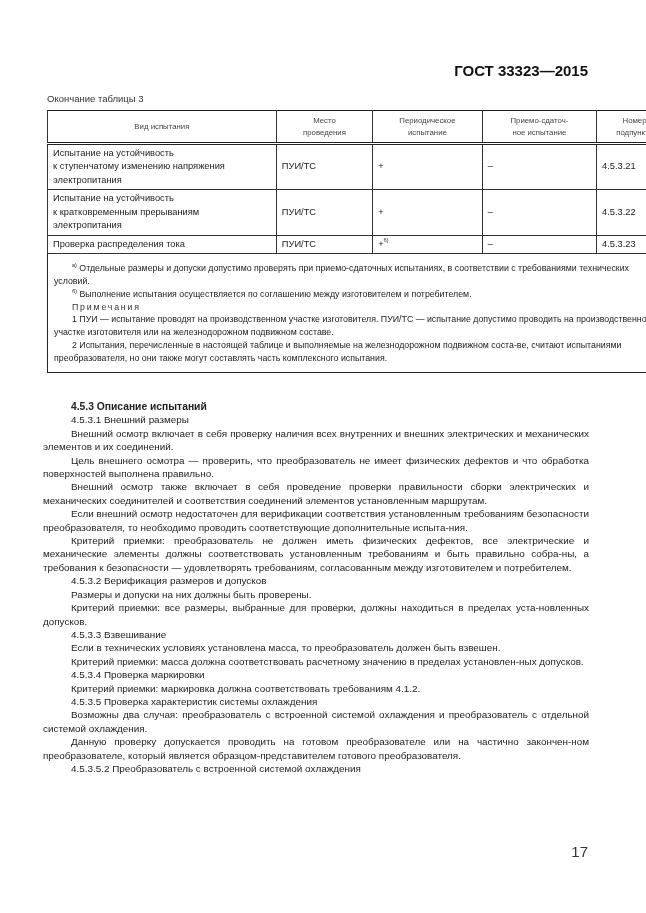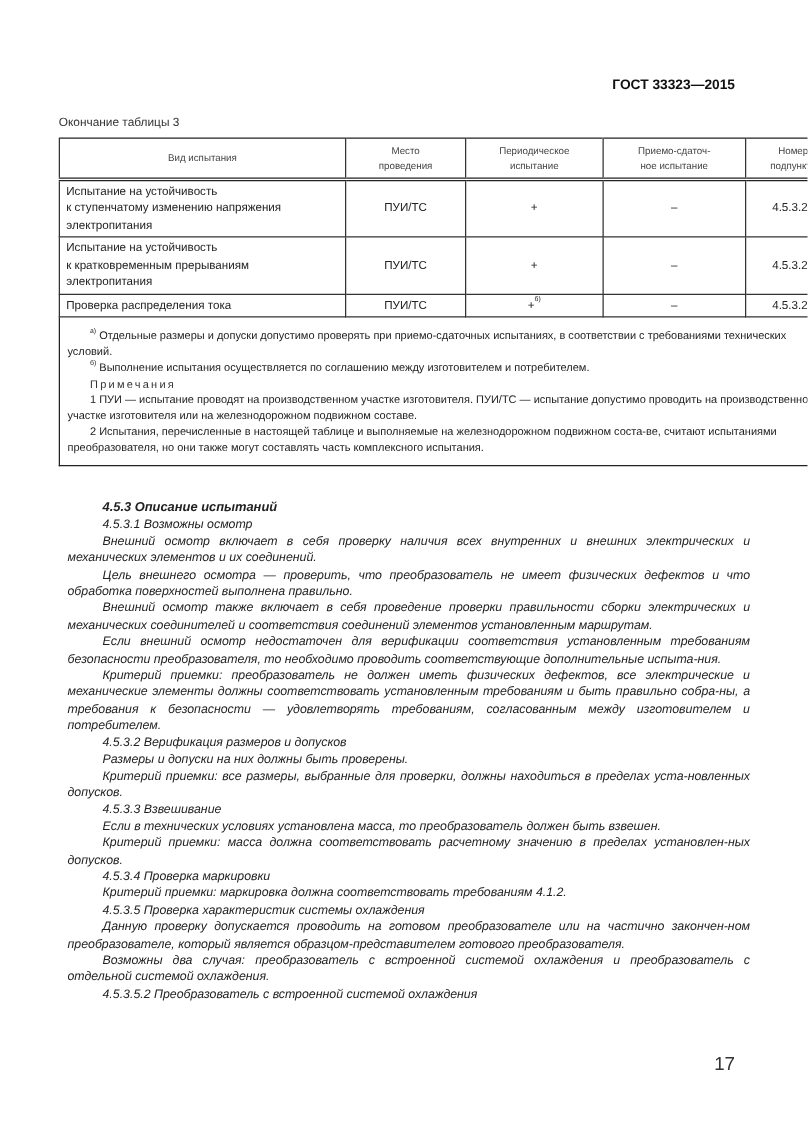--- a/index.html
+++ b/index.html
@@ -1,21 +1,21 @@
 <!DOCTYPE html>
 <html><head>
   <meta charset="utf-8">
   <style>
     * { box-sizing: border-box; margin: 0; padding: 0; }
     html, body { width: 646px; height: 913px; background: #ffffff; overflow: hidden; }
     body { font-family: "Liberation Sans", sans-serif; color: #1f1f1f; position: relative; }
 
     .header-code {
       position: absolute; top: 62px; right: 58px;
-      font-size: 11px; font-weight: bold; color: #111;
+      font-size: 15px; font-weight: bold; color: #111;
     }
     .table-caption {
       position: absolute; top: 93px; left: 47px;
       font-size: 9.5px; color: #333;
     }
     .table-wrap {
       position: absolute; top: 110px; left: 47px; width: 626px;
     }
     table.data {
       width: 100%; border-collapse: collapse;
@@ -27,44 +27,43 @@
       text-align: center; vertical-align: middle;
       height: 33px; line-height: 1.5;
       border-left: 1px solid #333; border-right: 1px solid #333;
       border-bottom: 3px double #222;
       padding: 2px 3px;
     }
     table.data td {
       border: 1px solid #333; vertical-align: middle;
       padding: 2px 5px; line-height: 1.45;
     }
-    table.data td.center { text-align: center; }
+    table.data td.center { text-align: left; }
     col.c1 { width: 190px; }
     col.c2 { width: 80px; }
     col.c3 { width: 91px; }
     col.c4 { width: 95px; }
     col.c5 { width: 63px; }
     sup { font-size: 5.5px; vertical-align: top; position: relative; top: -1px; }
 
     .notes-box {
       border: 1.2px solid #222; border-top: none;
       padding: 8px 6px 8px 6px;
       font-size: 8.8px; color: #222; line-height: 1.45;
     }
     .notes-box p { margin: 0; }
     .indent { text-indent: 18px; }
     .fn-mark { font-size: 5.5px; vertical-align: top; }
     .notes-title { letter-spacing: 1.8px; margin-top: 9px; text-indent: 18px; color: #333; }
     .italic { font-style: italic; }
 
     .body-text {
-      position: absolute; top: 400px; left: 54px; width: 546px;
+      position: absolute; top: 400px; left: 43px; width: 546px;
       font-size: 9.9px; color: #222; line-height: 13.4px;
       text-align: justify;
-      font-style: italic;
     }
     .body-text p { margin: 0; }
     .body-text .h-bold { font-weight: bold; font-size: 10.3px; padding-left: 28px; }
     .body-text .sub { padding-left: 28px; }
     .body-text .para { text-indent: 28px; }
 
     .page-num {
       position: absolute; top: 843px; right: 58px;
       font-size: 15px; color: #333;
     }
@@ -155,33 +154,33 @@
       <span>Выполнение испытания осуществляется по соглашению между изготовителем и потребителем.</span>
     </p>
     <p class="notes-title">Примечания</p>
     <p class="indent">1 ПУИ — испытание проводят на производственном участке изготовителя. ПУИ/ТС — испытание допустимо проводить на производственном участке изготовителя или на железнодорожном подвижном составе.</p>
     <p class="indent">2 Испытания, перечисленные в настоящей таблице и выполняемые на железнодорожном подвижном соста-ве, считают испытаниями преобразователя, но они также могут составлять часть комплексного испытания.</p>
   </div>
 </div>
 
 <div class="body-text">
   <p class="h-bold">4.5.3 Описание испытаний</p>
-  <p class="sub">4.5.3.1 Возможны осмотр</p>
+  <p class="sub">4.5.3.1 Внешний размеры</p>
   <p class="para">Внешний осмотр включает в себя проверку наличия всех внутренних и внешних электрических и механических элементов и их соединений.</p>
   <p class="para">Цель внешнего осмотра — проверить, что преобразователь не имеет физических дефектов и что обработка поверхностей выполнена правильно.</p>
   <p class="para">Внешний осмотр также включает в себя проведение проверки правильности сборки электрических и механических соединителей и соответствия соединений элементов установленным маршрутам.</p>
   <p class="para">Если внешний осмотр недостаточен для верификации соответствия установленным требованиям безопасности преобразователя, то необходимо проводить соответствующие дополнительные испыта-ния.</p>
   <p class="para">Критерий приемки: преобразователь не должен иметь физических дефектов, все электрические и механические элементы должны соответствовать установленным требованиям и быть правильно собра-ны, а требования к безопасности — удовлетворять требованиям, согласованным между изготовителем и потребителем.</p>
   <p class="sub">4.5.3.2 Верификация размеров и допусков</p>
   <p class="para">Размеры и допуски на них должны быть проверены.</p>
   <p class="para">Критерий приемки: все размеры, выбранные для проверки, должны находиться в пределах уста-новленных допусков.</p>
   <p class="sub">4.5.3.3 Взвешивание</p>
   <p class="para">Если в технических условиях установлена масса, то преобразователь должен быть взвешен.</p>
   <p class="para">Критерий приемки: масса должна соответствовать расчетному значению в пределах установлен-ных допусков.</p>
   <p class="sub">4.5.3.4 Проверка маркировки</p>
   <p class="para">Критерий приемки: маркировка должна соответствовать требованиям 4.1.2.</p>
   <p class="sub">4.5.3.5 Проверка характеристик системы охлаждения</p>
+  <p class="para">Возможны два случая: преобразователь с встроенной системой охлаждения и преобразователь с отдельной системой охлаждения.</p>
   <p class="para">Данную проверку допускается проводить на готовом преобразователе или на частично закончен-ном преобразователе, который является образцом-представителем готового преобразователя.</p>
-  <p class="para">Возможны два случая: преобразователь с встроенной системой охлаждения и преобразователь с отдельной системой охлаждения.</p>
   <p class="sub">4.5.3.5.2 Преобразователь с встроенной системой охлаждения</p>
 </div>
 
 <div class="page-num">17</div>
 
 </body></html>

